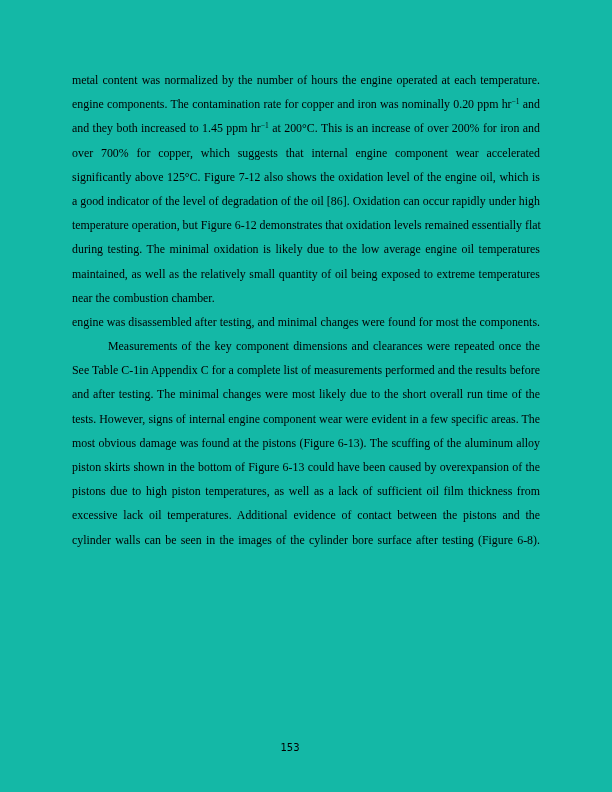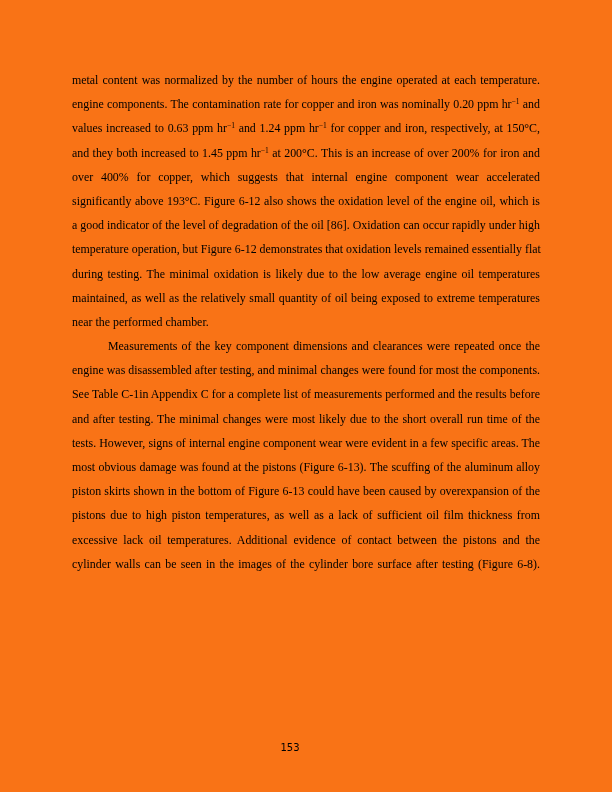--- a/index.html
+++ b/index.html
@@ -11,21 +11,21 @@
       width: 612px;
       height: 792px;
       position: relative;
       overflow: hidden;
     }
     .page {
       position: absolute;
       left: 0; top: 0;
       width: 612px;
       height: 792px;
-      background: #f97316;
+      background: #14b8a6;
     }
     .body-text {
       position: absolute;
       left: 72px;
       top: 68px;
       width: 468px;
       font-family: "Liberation Serif", "DejaVu Serif", serif;
       font-size: 11.9px;
       line-height: 24.2px;
       color: #000000;
@@ -67,34 +67,33 @@
   </style>
 </head>
 <body>
 
 <div class="page">
   <div class="body-text">
 
     <div class="para">
       <span class="line">metal content was normalized by the number of hours the engine operated at each temperature.</span>
       <span class="line">engine components. The contamination rate for copper and iron was nominally 0.20 ppm hr<sup>−1</sup> and</span>
-      <span class="line">values increased to 0.63 ppm hr<sup>−1</sup> and 1.24 ppm hr<sup>−1</sup> for copper and iron, respectively, at 150°C,</span>
       <span class="line">and they both increased to 1.45 ppm hr<sup>−1</sup> at 200°C. This is an increase of over 200% for iron and</span>
-      <span class="line">over 400% for copper, which suggests that internal engine component wear accelerated</span>
-      <span class="line">significantly above 193°C. Figure 6-12 also shows the oxidation level of the engine oil, which is</span>
+      <span class="line">over 700% for copper, which suggests that internal engine component wear accelerated</span>
+      <span class="line">significantly above 125°C. Figure 7-12 also shows the oxidation level of the engine oil, which is</span>
       <span class="line">a good indicator of the level of degradation of the oil [86]. Oxidation can occur rapidly under high</span>
       <span class="line">temperature operation, but Figure 6-12 demonstrates that oxidation levels remained essentially flat</span>
       <span class="line">during testing. The minimal oxidation is likely due to the low average engine oil temperatures</span>
       <span class="line">maintained, as well as the relatively small quantity of oil being exposed to extreme temperatures</span>
-      <span class="line last">near the performed chamber.</span>
+      <span class="line last">near the combustion chamber.</span>
     </div>
 
     <div class="para">
+      <span class="line">engine was disassembled after testing, and minimal changes were found for most the components.</span>
       <span class="line first-indent">Measurements of the key component dimensions and clearances were repeated once the</span>
-      <span class="line">engine was disassembled after testing, and minimal changes were found for most the components.</span>
       <span class="line">See Table C-1in Appendix C for a complete list of measurements performed and the results before</span>
       <span class="line">and after testing. The minimal changes were most likely due to the short overall run time of the</span>
       <span class="line">tests. However, signs of internal engine component wear were evident in a few specific areas. The</span>
       <span class="line">most obvious damage was found at the pistons (Figure 6-13). The scuffing of the aluminum alloy</span>
       <span class="line">piston skirts shown in the bottom of Figure 6-13 could have been caused by overexpansion of the</span>
       <span class="line">pistons due to high piston temperatures, as well as a lack of sufficient oil film thickness from</span>
       <span class="line">excessive lack oil temperatures. Additional evidence of contact between the pistons and the</span>
       <span class="line">cylinder walls can be seen in the images of the cylinder bore surface after testing (Figure 6-8).</span>
     </div>
 

